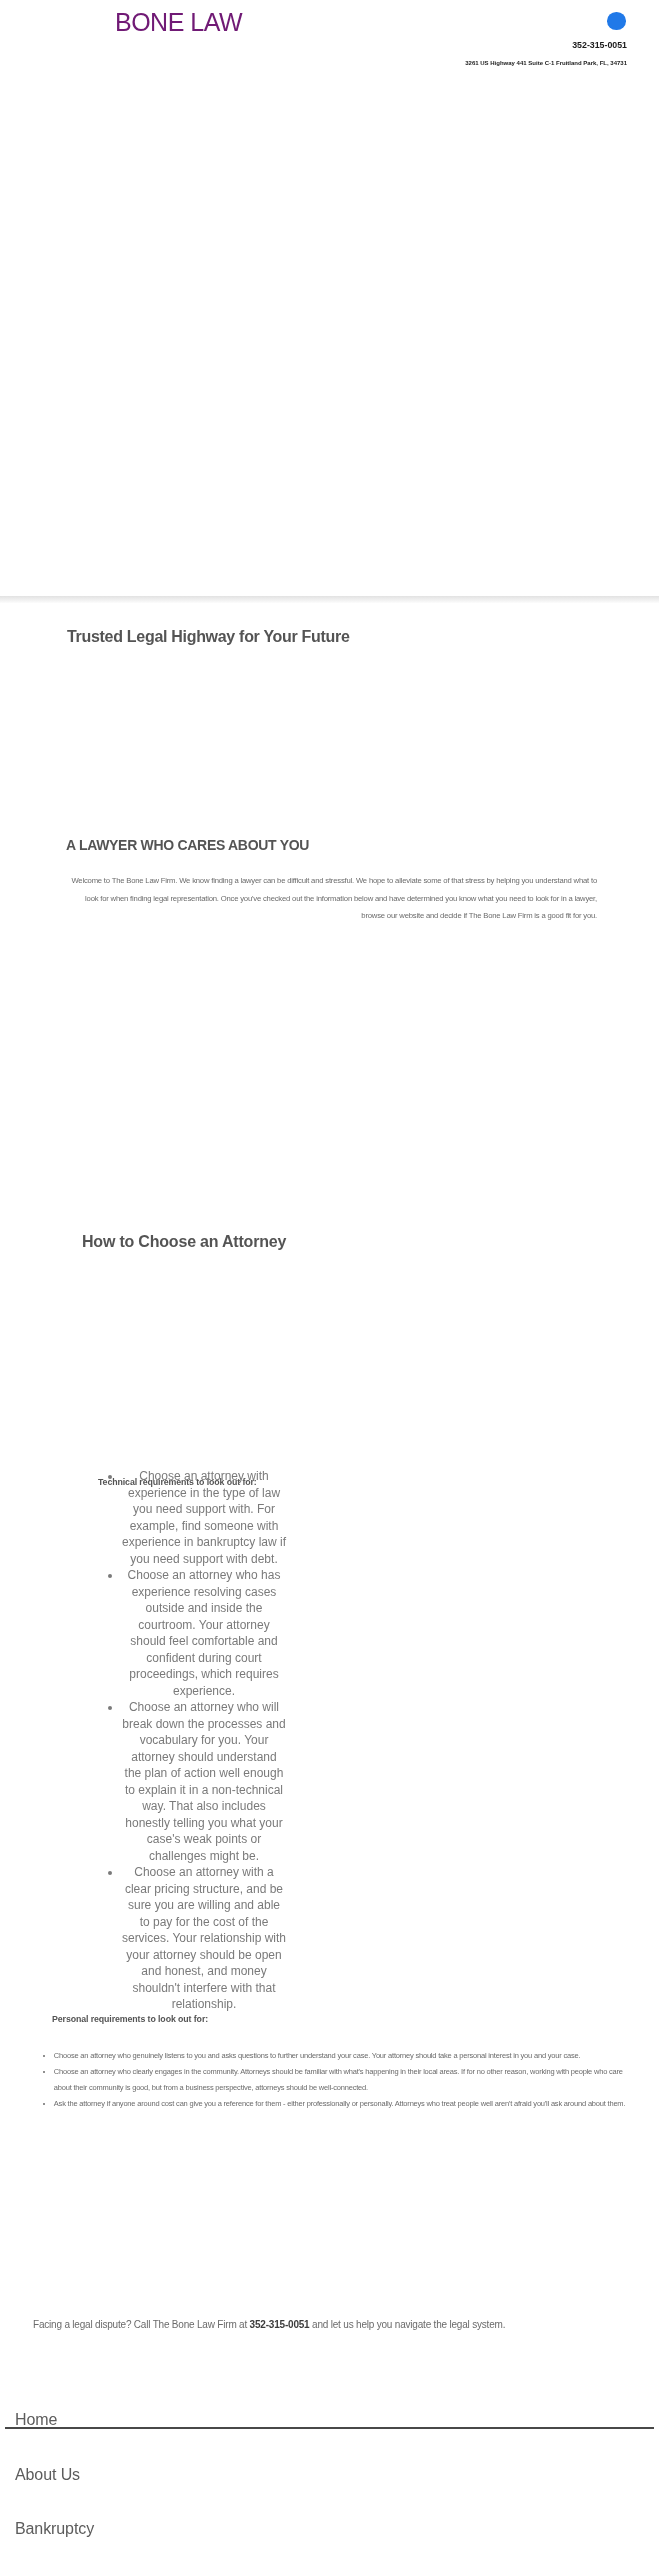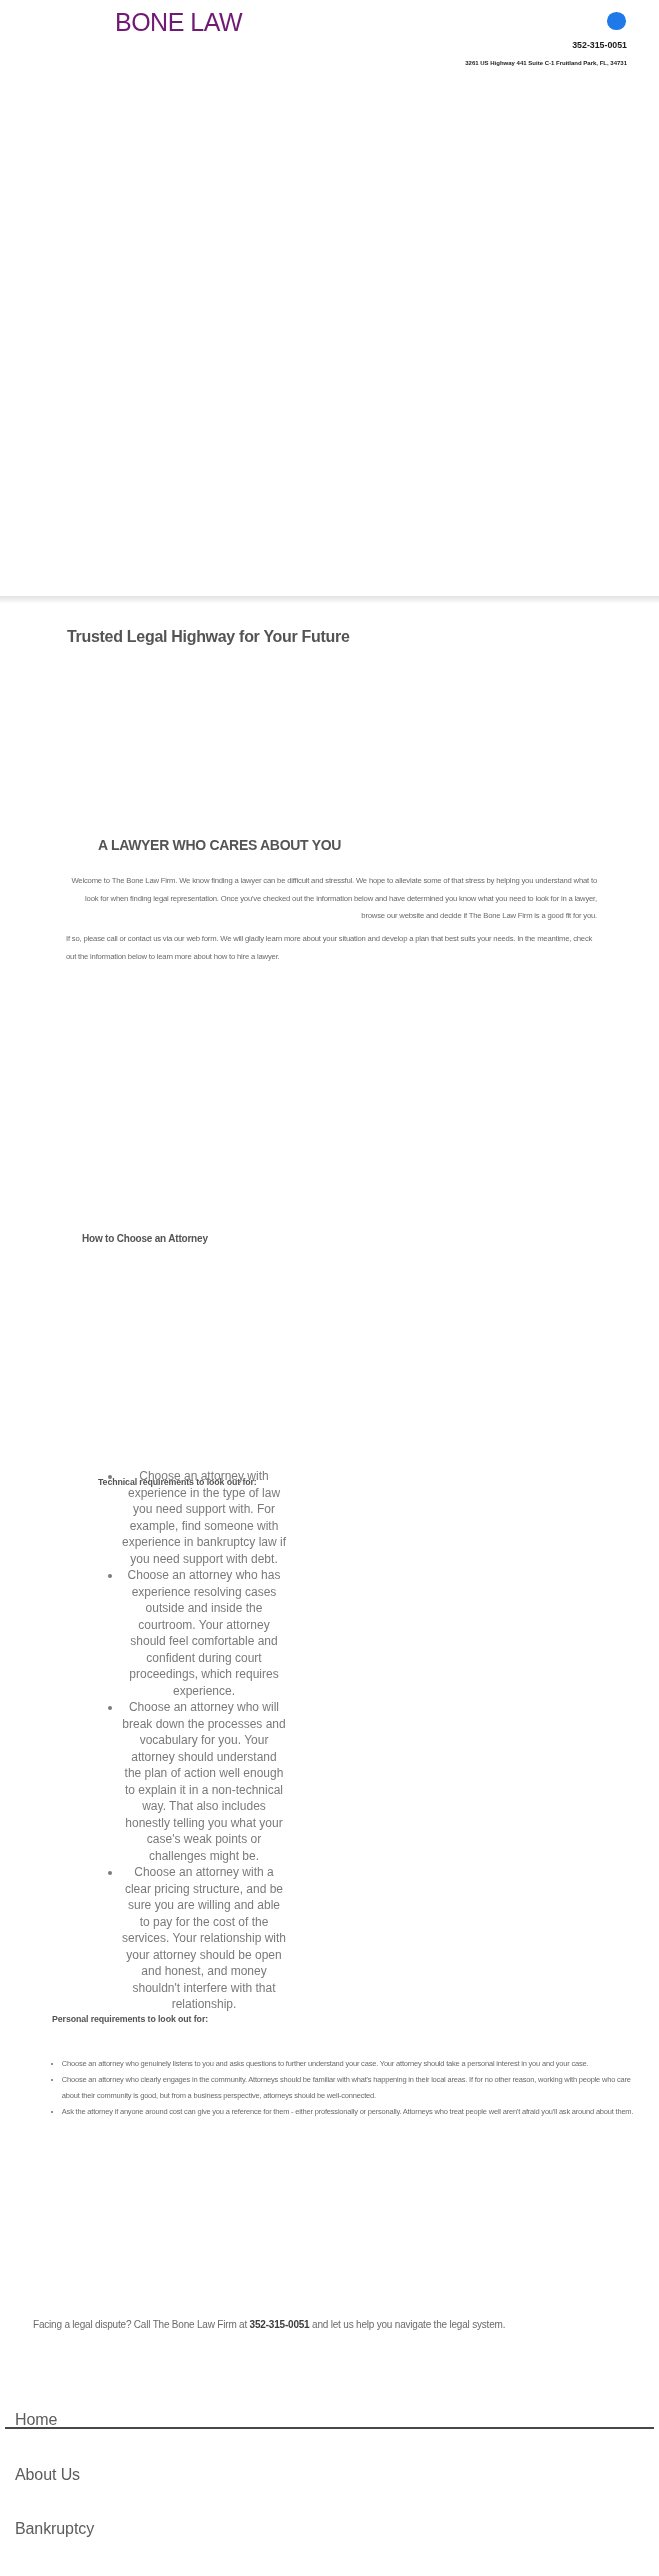--- a/index.html
+++ b/index.html
@@ -8,31 +8,31 @@
   .abs{position:absolute;}
   
   .logo{left:115px;top:8.2px;font-size:25px;color:#701a75;letter-spacing:-0.5px;}
   .social-dot{width:18.5px;height:17.5px;border-radius:50%;background:#2079e8;}
   .hdr-phone{right:32px;top:40px;font-size:8.8px;font-weight:bold;color:#1b1b1b;text-align:right;}
   .hdr-addr{right:32px;top:60px;font-size:6px;font-weight:bold;color:#1b1b1b;text-align:right;}
   
   .hero-divider{left:0;top:596px;width:659px;height:7.2px;background:linear-gradient(#e2e2e2,#fcfcfc);}
   
   .h1{left:67px;top:628px;font-size:16px;font-weight:bold;color:#545454;letter-spacing:-0.3px;}
-  .h2{left:66px;top:837px;font-size:14px;font-weight:bold;color:#545454;letter-spacing:-0.3px;margin-left:32px;}
+  .h2{left:66px;top:837px;font-size:14px;font-weight:bold;color:#545454;letter-spacing:-0.3px;}
   .para{left:66px;width:531px;font-size:7.7px;line-height:17.5px;color:#6b6b6b;letter-spacing:-0.2px;}
   .p1{top:872px;text-align:right;}
   .p2{top:930px;}
-  .h3{left:82px;top:1233px;font-size:10px;font-weight:bold;color:#545454;letter-spacing:-0.2px;}
+  .h3{left:82px;top:1233px;font-size:16px;font-weight:bold;color:#545454;letter-spacing:-0.2px;}
   .h4{font-size:8.8px;font-weight:bold;color:#545454;letter-spacing:-0.1px;}
   .h4-tech{left:98px;top:1477px;}
   .h4-pers{left:25px;top:2014px;margin-left:27px;}
   ul.tech{left:106px;top:1468px;width:165px;margin:0;padding:0 0 0 15.5px;list-style:disc outside;}
   ul.tech li{font-size:12px;line-height:16.5px;color:#7a7a7a;margin:0;padding:0;text-align:center;}
-  ul.pers{left:45px;top:2048px;width:577px;margin:8px;padding:0 0 0 8.8px;list-style:disc outside;}
+  ul.pers{left:45px;top:2048px;width:577px;margin:0;padding:0 0 0 8.8px;list-style:disc outside;}
   ul.pers li{font-size:7.5px;line-height:16px;color:#6b6b6b;letter-spacing:-0.2px;margin:0;padding:0;}
   .cta{left:33px;top:2319px;width:594px;font-size:10px;color:#6b6b6b;letter-spacing:-0.2px;}
   .cta b{color:#3c3c3c;}
   
   .nav-item{left:15px;font-size:16px;color:#5c5c5c;text-decoration:none;letter-spacing:-0.1px;cursor:pointer;}
   .nav-underline{left:5.2px;top:2427px;width:649px;height:1.5px;background:#484848;}
 </style>
 </head>
 <body>
 
@@ -42,21 +42,20 @@
   <div class="abs social-dot" style="left:607px;top:12.4px;"></div>
   <div class="abs hdr-phone">352-315-0051</div>
   <div class="abs hdr-addr">3261 US Highway 441 Suite C-1 Fruitland Park, FL, 34731</div>
 
   <div class="abs" style="left:0;top:72px;width:659px;height:523px;"></div>
   <div class="abs hero-divider"></div>
 
   <div class="abs h1">Trusted Legal Highway for Your Future</div>
   <div class="abs h2">A LAWYER WHO CARES ABOUT YOU</div>
   <div class="abs para p1">Welcome to The Bone Law Firm. We know finding a lawyer can be difficult and stressful. We hope to alleviate some of that stress by helping you understand what to look for when finding legal representation. Once you've checked out the information below and have determined you know what you need to look for in a lawyer, browse our website and decide if The Bone Law Firm is a good fit for you.</div>
-  <div class="abs para p2">If so, please call or contact us via our web form. We will gladly learn more about your situation and develop a plan that best suits your needs. In the meantime, check out the information below to learn more about how to hire a lawyer.</div>
   <div class="abs h3">How to Choose an Attorney</div>
 
   <div class="abs h4 h4-tech">Technical requirements to look out for:</div>
   <ul class="abs tech">
     <li>Choose an attorney with experience in the type of law you need support with. For example, find someone with experience in bankruptcy law if you need support with debt.</li>
     <li>Choose an attorney who has experience resolving cases outside and inside the courtroom. Your attorney should feel comfortable and confident during court proceedings, which requires experience.</li>
     <li>Choose an attorney who will break down the processes and vocabulary for you. Your attorney should understand the plan of action well enough to explain it in a non-technical way. That also includes honestly telling you what your case's weak points or challenges might be.</li>
     <li>Choose an attorney with a clear pricing structure, and be sure you are willing and able to pay for the cost of the services. Your relationship with your attorney should be open and honest, and money shouldn't interfere with that relationship.</li>
   </ul>
 

